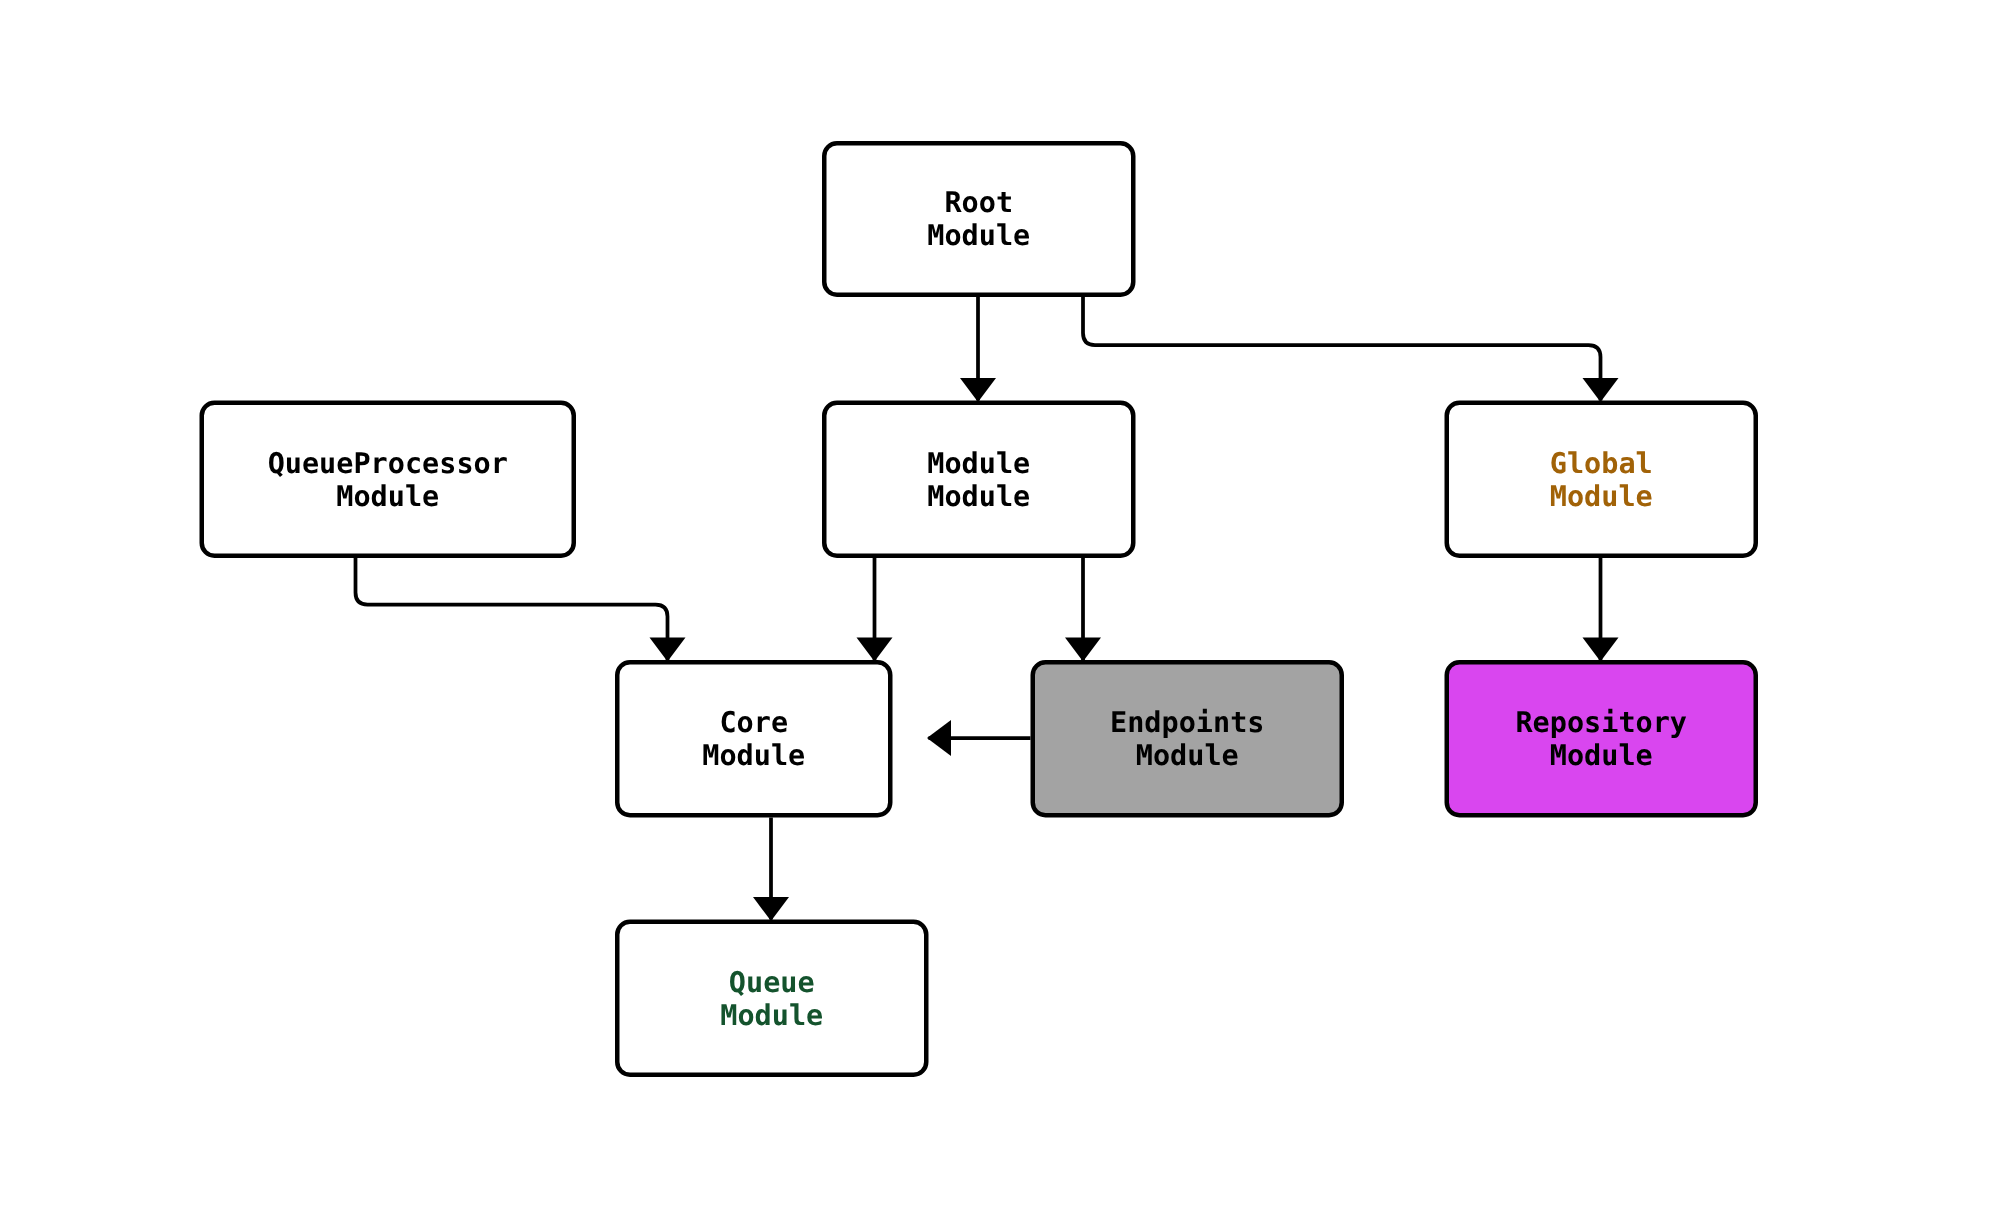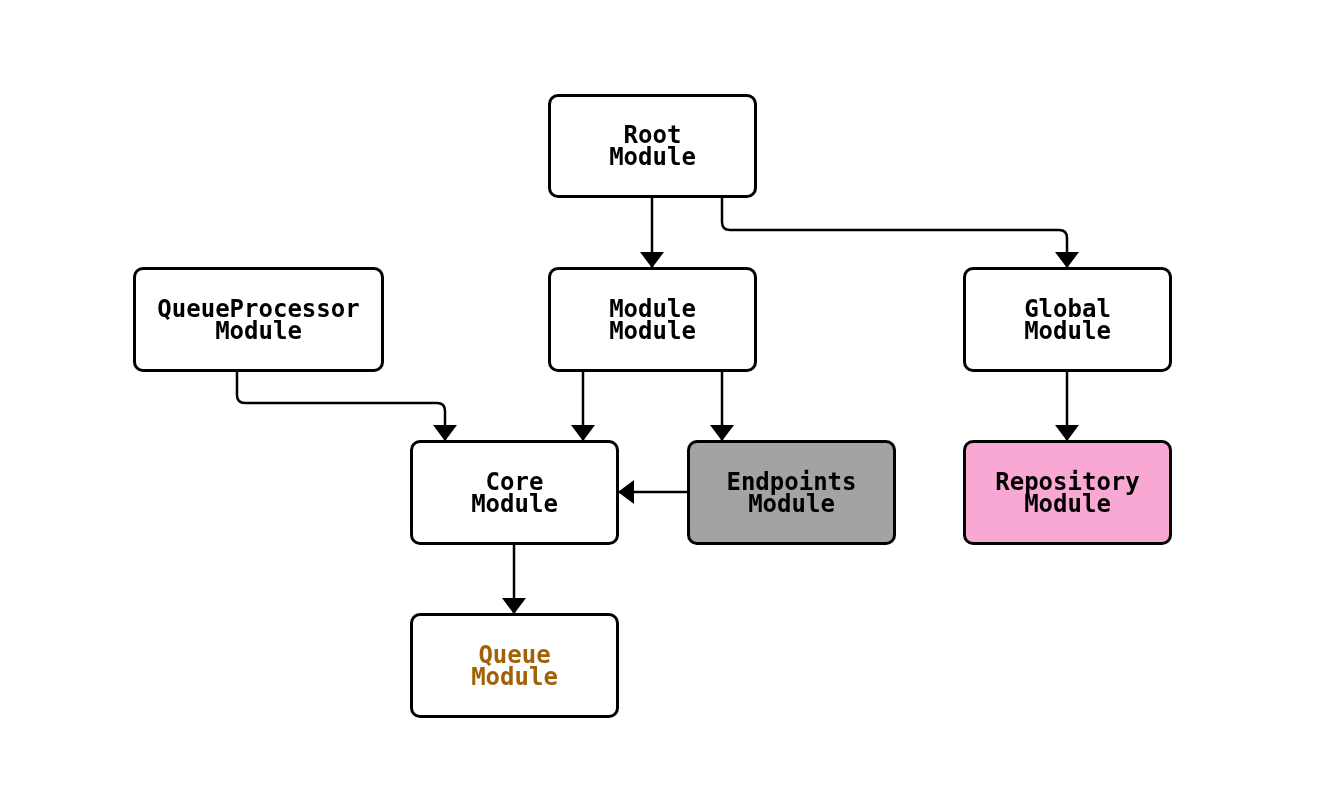--- a/index.html
+++ b/index.html
@@ -24,21 +24,21 @@
     position: absolute;
     box-sizing: border-box;
     border: 3px solid #a16207;
     border-radius: 10px;
     display: flex;
     flex-direction: column;
     align-items: center;
     justify-content: center;
     text-align: center;
     font-weight: bold;
-    font-size: 24px;
+    font-size: 19px;
     line-height: 22px;
     letter-spacing: 0px;
   }
   .node span { display: block; }
 </style>
 </head>
 <body>
 
 <div id="canvas" style="background: rgb(255, 255, 255);">
   <svg id="edges-svg" viewBox="0 0 1337 809" xmlns="http://www.w3.org/2000/svg">
@@ -61,33 +61,33 @@
       <span>Module</span>
     </div>
     <div class="node" style="left: 133px; top: 267px; width: 251px; height: 105px; background: rgb(255, 255, 255); border-color: rgb(0, 0, 0); color: rgb(0, 0, 0);">
       <span>QueueProcessor</span>
       <span>Module</span>
     </div>
     <div class="node" style="left: 548px; top: 267px; width: 209px; height: 105px; background: rgb(255, 255, 255); border-color: rgb(0, 0, 0); color: rgb(0, 0, 0);">
       <span>Module</span>
       <span>Module</span>
     </div>
-    <div class="node" style="left: 963px; top: 267px; width: 209px; height: 105px; background: rgb(255, 255, 255); border-color: rgb(0, 0, 0); color: #000000;">
+    <div class="node" style="left: 963px; top: 267px; width: 209px; height: 105px; background: rgb(255, 255, 255); border-color: rgb(0, 0, 0); color: #a16207;">
       <span>Global</span>
       <span>Module</span>
     </div>
-    <div class="node" style="left: 410px; top: 440px; width: 209px; height: 105px; background: rgb(255, 255, 255); border-color: rgb(0, 0, 0); color: rgb(0, 0, 0); justify-content: center;">
+    <div class="node" style="left: 410px; top: 440px; width: 185px; height: 105px; background: rgb(255, 255, 255); border-color: rgb(0, 0, 0); color: rgb(0, 0, 0); justify-content: center;">
       <span>Core</span>
       <span>Module</span>
     </div>
     <div class="node" style="left: 687px; top: 440px; width: 209px; height: 105px; background: #a3a3a3; border-color: rgb(0, 0, 0); color: rgb(0, 0, 0);">
       <span>Endpoints</span>
       <span>Module</span>
     </div>
-    <div class="node" style="left: 963px; top: 440px; width: 209px; height: 105px; background: #f9a8d4; border-color: rgb(0, 0, 0); color: rgb(0, 0, 0);">
+    <div class="node" style="left: 963px; top: 440px; width: 209px; height: 105px; background: #d946ef; border-color: rgb(0, 0, 0); color: rgb(0, 0, 0);">
       <span>Repository</span>
       <span>Module</span>
     </div>
-    <div class="node" style="left: 410px; top: 613px; width: 209px; height: 105px; background: rgb(255, 255, 255); border-color: rgb(0, 0, 0); color: #a16207;">
+    <div class="node" style="left: 410px; top: 613px; width: 209px; height: 105px; background: rgb(255, 255, 255); border-color: rgb(0, 0, 0); color: #14532d;">
       <span>Queue</span>
       <span>Module</span>
     </div>
   </div>
 
 </body></html>

